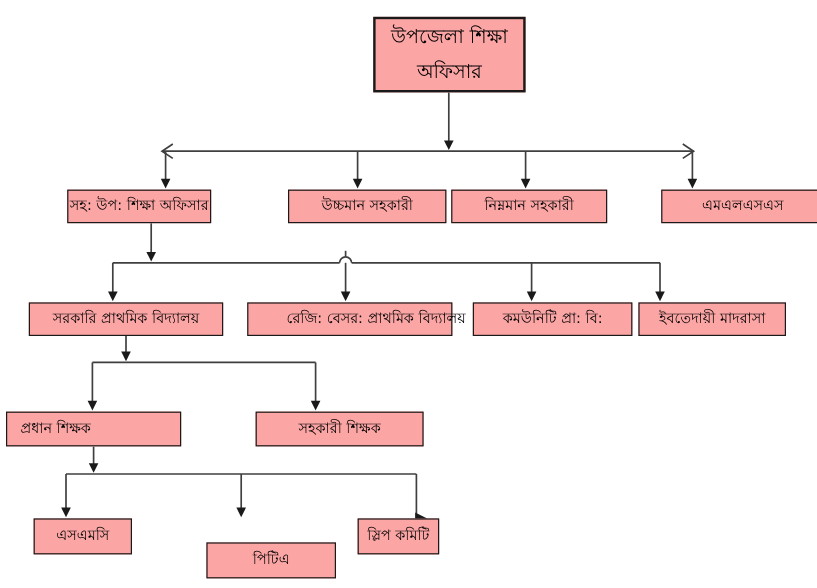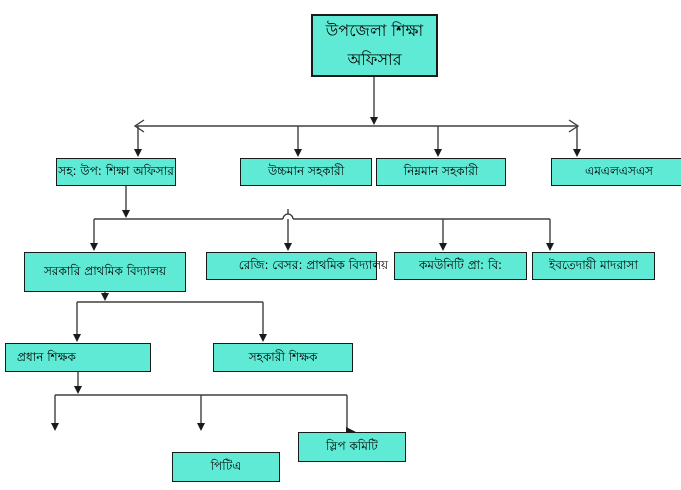--- a/index.html
+++ b/index.html
@@ -7,45 +7,45 @@
     position:relative;
     width:681px;height:490px;
     background:#ffffff;
     font-family:"DejaVu Sans","Liberation Sans",sans-serif;
     color:#000;
     overflow:hidden;
   }
   svg.wires{position:absolute;left:0;top:0;width:681px;height:490px;}
   .node{
     position:absolute;
-    background:#5eead4;
+    background:#fca5a5;
     border:1.6px solid #1a1a1a;
     display:flex;align-items:center;justify-content:center;
     font-size:12px;line-height:1.15;
     white-space:nowrap;
     box-sizing:border-box;
   }
   #nd-root{
     left:311px;top:14px;width:127px;height:63px;
     border-width:2px;font-size:16px;line-height:1.8;
     white-space:normal;text-align:center;padding:0 6px;
   }
   #nd-l2_1{left:56px; top:158px;width:120px;height:28px;}
   #nd-l2_2{left:240px;top:158px;width:132px;height:28px;}
   #nd-l2_3{left:376px;top:158px;width:130px;height:28px;}
   #nd-l2_4{left:540px;top:158px;width:136px;height:28px;margin-left:11px;}
-  #nd-l3_1{left:24px; top:252px;width:162px;height:40px;}
+  #nd-l3_1{left:24px; top:252px;width:162px;height:28px;}
   #nd-l3_2{left:206px;top:252px;width:171px;height:28px;padding-left:44px;}
   #nd-l3_3{left:394px;top:252px;width:133px;height:28px;}
   #nd-l3_4{left:532px;top:252px;width:123px;height:28px;}
   #nd-l4_1{left:5px;  top:343px;width:146px;height:29px;justify-content:flex-start;padding-left:11px;}
   #nd-l4_2{left:213px;top:343px;width:140px;height:29px;}
   #nd-l5_1{left:28px; top:432px;width:82px;height:30px;}
   #nd-l5_2{left:172px;top:452px;width:108px;height:30px;}
-  #nd-l5_3{left:298px;top:432px;width:108px;height:30px;}
+  #nd-l5_3{left:298px;top:432px;width:68px;height:30px;}
 </style>
 </head>
 <body>
 
 <div class="canvas">
 
   <svg class="wires" viewBox="0 0 681 490" fill="none" stroke="#3f3f3f" stroke-width="1.4">
 
     <line x1="374" y1="77" x2="374" y2="118"></line>
     <polygon points="374,125 370,117 378,117" fill="#1a1a1a" stroke="none"></polygon>
@@ -103,16 +103,17 @@
   <div class="node" id="nd-l2_4">এমএলএসএস</div>
 
   <div class="node" id="nd-l3_1">সরকারি প্রাথমিক বিদ্যালয়</div>
   <div class="node" id="nd-l3_2">রেজি: বেসর: প্রাথমিক বিদ্যালয়</div>
   <div class="node" id="nd-l3_3">কমউনিটি প্রা: বি:</div>
   <div class="node" id="nd-l3_4">ইবতেদায়ী মাদরাসা</div>
 
   <div class="node" id="nd-l4_1">প্রধান শিক্ষক</div>
   <div class="node" id="nd-l4_2">সহকারী শিক্ষক</div>
 
+  <div class="node" id="nd-l5_1">এসএমসি</div>
   <div class="node" id="nd-l5_2">পিটিএ</div>
   <div class="node" id="nd-l5_3">স্লিপ কমিটি</div>
 
 </div>
 
 </body></html>

